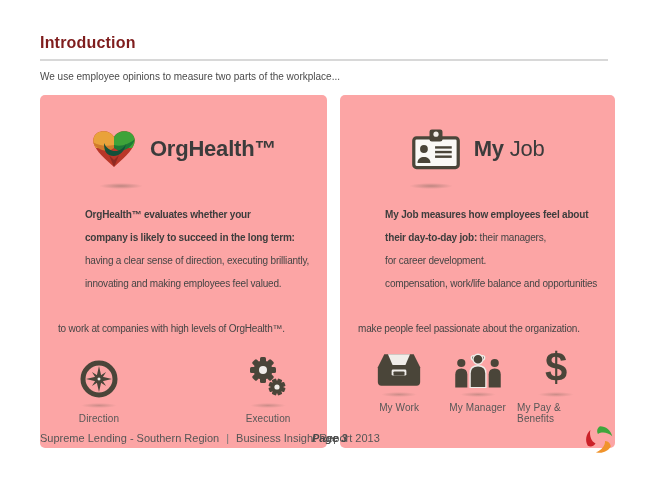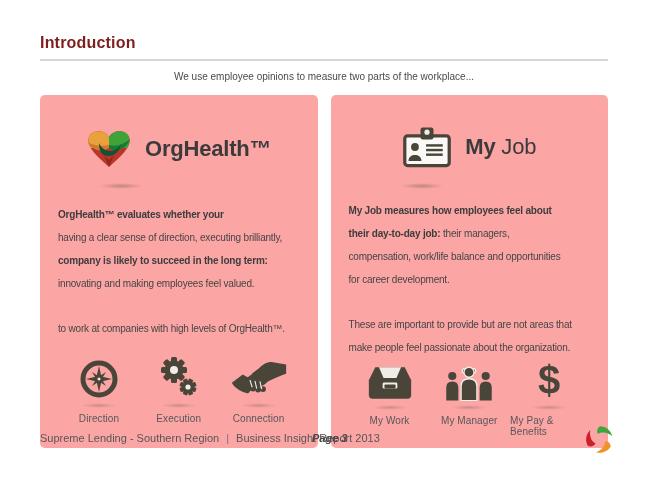--- a/index.html
+++ b/index.html
@@ -1,33 +1,33 @@
 <!DOCTYPE html>
 <html><head>
 <meta charset="utf-8">
 <style>
   html,body{margin:0;padding:0;background:#fff;}
   .page{position:relative;width:647px;height:500px;background:#ffffff;overflow:hidden;
         font-family:"Liberation Sans",sans-serif;color:#464646;}
   .content{position:absolute;left:40px;top:34px;width:568px;}
   .page-title{font-size:16px;font-weight:bold;color:#7f1d1d;margin:0 0 7px 0;letter-spacing:.2px;}
   .title-rule{border:0;border-top:2px solid #d8d8d8;margin:0;}
-  .subtitle{margin-top:10px;font-size:10px;color:#4a4a4a;text-align:center;}
+  .subtitle{margin-top:10px;font-size:10px;color:#4a4a4a;}
   .panels{display:flex;gap:13px;margin-top:13px;height:353px;}
   .panel{flex:1;background:#fca5a5;border-radius:5px;position:relative;
          display:flex;flex-direction:column;padding:0 18px;box-sizing:border-box;}
   .panel-header{display:flex;align-items:center;justify-content:center;gap:13px;margin-top:30px;height:48px;}
   .panel-title{font-size:22px;font-weight:bold;color:#3b3b3b;letter-spacing:-0.2px;}
   .panel-title .light{font-weight:normal;}
   .logo-shadow{position:absolute;width:44px;height:6px;
                background:radial-gradient(ellipse at center, rgba(90,85,70,.38) 0%, rgba(90,85,70,0) 70%);}
   .shadow-left{top:88px;left:59px;}
   .shadow-right{top:88px;left:69px;}
   .para{margin-top:22px;}
-  .para.first{margin-top:30px;}
+  .para.first{margin-top:30px;margin-left:27px;}
   .line{height:23px;line-height:23px;font-size:10px;letter-spacing:-0.2px;white-space:nowrap;color:#454545;}
   .line b{color:#3d3d3d;}
   .icon-row{display:flex;justify-content:space-between;margin-top:auto;margin-bottom:24px;padding:0 2px;}
   .icon-item{display:flex;flex-direction:column;align-items:center;width:78px;}
   .icon-box{height:42px;display:flex;align-items:flex-end;justify-content:center;}
   .icon-shadow{width:36px;height:5px;margin-top:4px;
                background:radial-gradient(ellipse at center, rgba(90,85,70,.30) 0%, rgba(90,85,70,0) 70%);}
   .icon-label{margin-top:5px;font-size:10px;color:#575757;letter-spacing:.1px;}
   .dollar{font-size:40px;font-weight:bold;color:#4a4539;line-height:42px;}
   .footer{position:absolute;left:40px;top:430px;width:577px;height:38px;font-size:11px;color:#565656;}
@@ -65,22 +65,22 @@
               <path d="M13 15 C17 25 30 26 35 16 C33 26 25 30 18 27 C14 25 13 20 13 15 Z" fill="#14503a"></path>
               <path d="M23 32 L28 27 L23 39 L18 27 Z" fill="#8e2a22"></path>
             </g>
           </svg>
           <span class="panel-title">OrgHealth™</span>
         </div>
         <div class="logo-shadow shadow-left"></div>
 
         <div class="para first">
           <div class="line"><b>OrgHealth™ evaluates whether your</b><span></span></div>
+          <div class="line"><b>company is likely to succeed in the long term:</b><span></span></div>
           <div class="line"><b></b><span>having a clear sense of direction, executing brilliantly,</span></div>
-          <div class="line"><b>company is likely to succeed in the long term:</b><span></span></div>
           <div class="line"><b></b><span>innovating and making employees feel valued.</span></div>
         </div>
         <div class="para">
           <div class="line"><span>to work at companies with high levels of OrgHealth™.</span></div>
         </div>
 
         <div class="icon-row">
           <div class="icon-item">
             <div class="icon-box">
               <svg width="40" height="40" viewBox="0 0 40 40">
@@ -108,39 +108,20 @@
                   <rect x="22.5" y="29.7" width="17" height="4.6" rx="1" transform="rotate(157.5 31 32)"></rect>
                   <circle cx="31" cy="32" r="6"></circle>
                 </g>
                 <circle cx="17" cy="15" r="4" fill="#f0ede9"></circle>
                 <circle cx="31" cy="32" r="2.6" fill="#f0ede9"></circle>
               </svg>
             </div>
             <div class="icon-shadow"></div>
             <div class="icon-label">Execution</div>
           </div>
-          <div class="icon-item">
-            <div class="icon-box">
-              <svg width="58" height="38" viewBox="0 0 64 42">
-                <g fill="#4a4539">
-                  <path d="M2 24 L14 15 L30 24 L20 36 C12 34 5 30 2 24 Z"></path>
-                  <path d="M62 4 L46 1 C40 1 36 4 32 8 L24 14 L38 25 C44 21 53 17 62 14 Z"></path>
-                  <ellipse cx="30" cy="21" rx="13" ry="8" transform="rotate(-16 30 21)"></ellipse>
-                  <ellipse cx="34" cy="13" rx="6.5" ry="3.8" transform="rotate(-18 34 13)"></ellipse>
-                  <circle cx="20" cy="28" r="3.2"></circle>
-                  <circle cx="25.5" cy="30.5" r="3.2"></circle>
-                  <circle cx="31" cy="31.5" r="3.2"></circle>
-                  <circle cx="36.5" cy="31" r="3.2"></circle>
-                </g>
-                <path d="M22 21 L24.5 29 M27.5 22 L29.5 30.5 M33 22.5 L35 31" stroke="#f0ede9" stroke-width="1.2" fill="none"></path>
-              </svg>
-            </div>
-            <div class="icon-shadow"></div>
-            <div class="icon-label">Connection</div>
-          </div>
         </div>
       </div>
 
       <div class="panel">
         <div class="panel-header">
           <svg width="50" height="44" viewBox="0 0 54 46">
             <rect x="3" y="11" width="48" height="32" rx="3" fill="#faf9f6" stroke="#4a4539" stroke-width="3.5"></rect>
             <rect x="20" y="2" width="14" height="13" rx="2.5" fill="#4a4539"></rect>
             <circle cx="27" cy="7" r="2.8" fill="#f0ede9"></circle>
             <circle cx="14" cy="23" r="4.2" fill="#4a4539"></circle>
@@ -149,25 +130,24 @@
             <rect x="26" y="25" width="18" height="2.6" fill="#4a4539"></rect>
             <rect x="26" y="30" width="18" height="2.6" fill="#4a4539"></rect>
           </svg>
           <span class="panel-title"><b>My</b> <span class="light">Job</span></span>
         </div>
         <div class="logo-shadow shadow-right"></div>
 
         <div class="para first">
           <div class="line"><b>My Job measures how employees feel about</b><span></span></div>
           <div class="line"><b>their day-to-day job:</b><span> their managers,</span></div>
+          <div class="line"><b></b><span>for career development.</span></div>
           <div class="line"><b></b><span>compensation, work/life balance and opportunities</span></div>
-          <div class="line"><b></b><span>for career development.</span></div>
         </div>
         <div class="para">
-          <div class="line"><span>These are important to provide but are not areas that</span></div>
           <div class="line"><span>make people feel passionate about the organization.</span></div>
         </div>
 
         <div class="icon-row">
           <div class="icon-item">
             <div class="icon-box">
               <svg width="46" height="36" viewBox="0 0 50 38">
                 <path d="M9 2 L41 2 L48 16 L48 32 Q48 36 44 36 L6 36 Q2 36 2 32 L2 16 Z" fill="#4a4539"></path>
                 <path d="M13 2 L37 2 L32 13.5 L18 13.5 Z" fill="#f0ede9"></path>
                 <rect x="17" y="18.5" width="16" height="6.5" rx="1.5" fill="#f0ede9"></rect>

